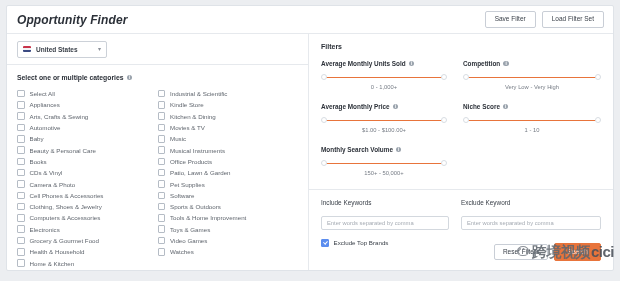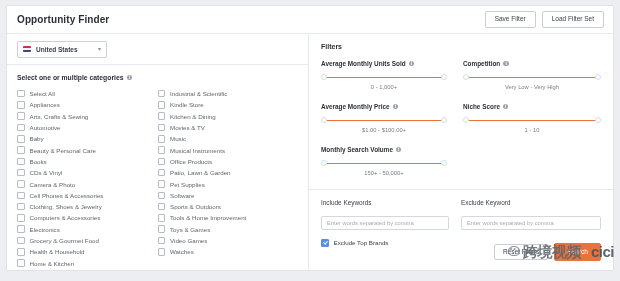--- a/index.html
+++ b/index.html
@@ -31,24 +31,25 @@
   .card-header {
     height: 28px;
     border-bottom: 1px solid #e6e9ed;
     display: flex;
     align-items: center;
     justify-content: space-between;
     padding: 0 9px 0 10px;
     box-sizing: border-box;
   }
   .page-title {
-    font-size: 10px;
+    font-size: 12px;
     font-weight: bold;
     color: #2b3038;
     letter-spacing: .1px;
+    font-style: italic;
   }
   .hdr-btns { display: flex; gap: 6px; }
   .btn-outline {
     font-size: 6.5px;
     color: #3a4049;
     background: #fff;
     border: 1px solid #c9ced6;
     border-radius: 2px;
     padding: 4px 9px;
     line-height: 1;
@@ -329,21 +330,21 @@
     color: #5f666e;
     letter-spacing: -0.5px;
     line-height: 1;
   }
   .wm-cici {
     font-size: 15px;
     font-weight: bold;
     color: #4a5059;
     line-height: 1;
     letter-spacing: -0.5px;
-    margin-left: 10px;
+    margin-left: 1px;
   }
 </style>
 </head>
 <body>
 
 <div id="app">
   <div class="card">
 
     <div class="card-header">
       <div class="page-title">Opportunity Finder</div>

